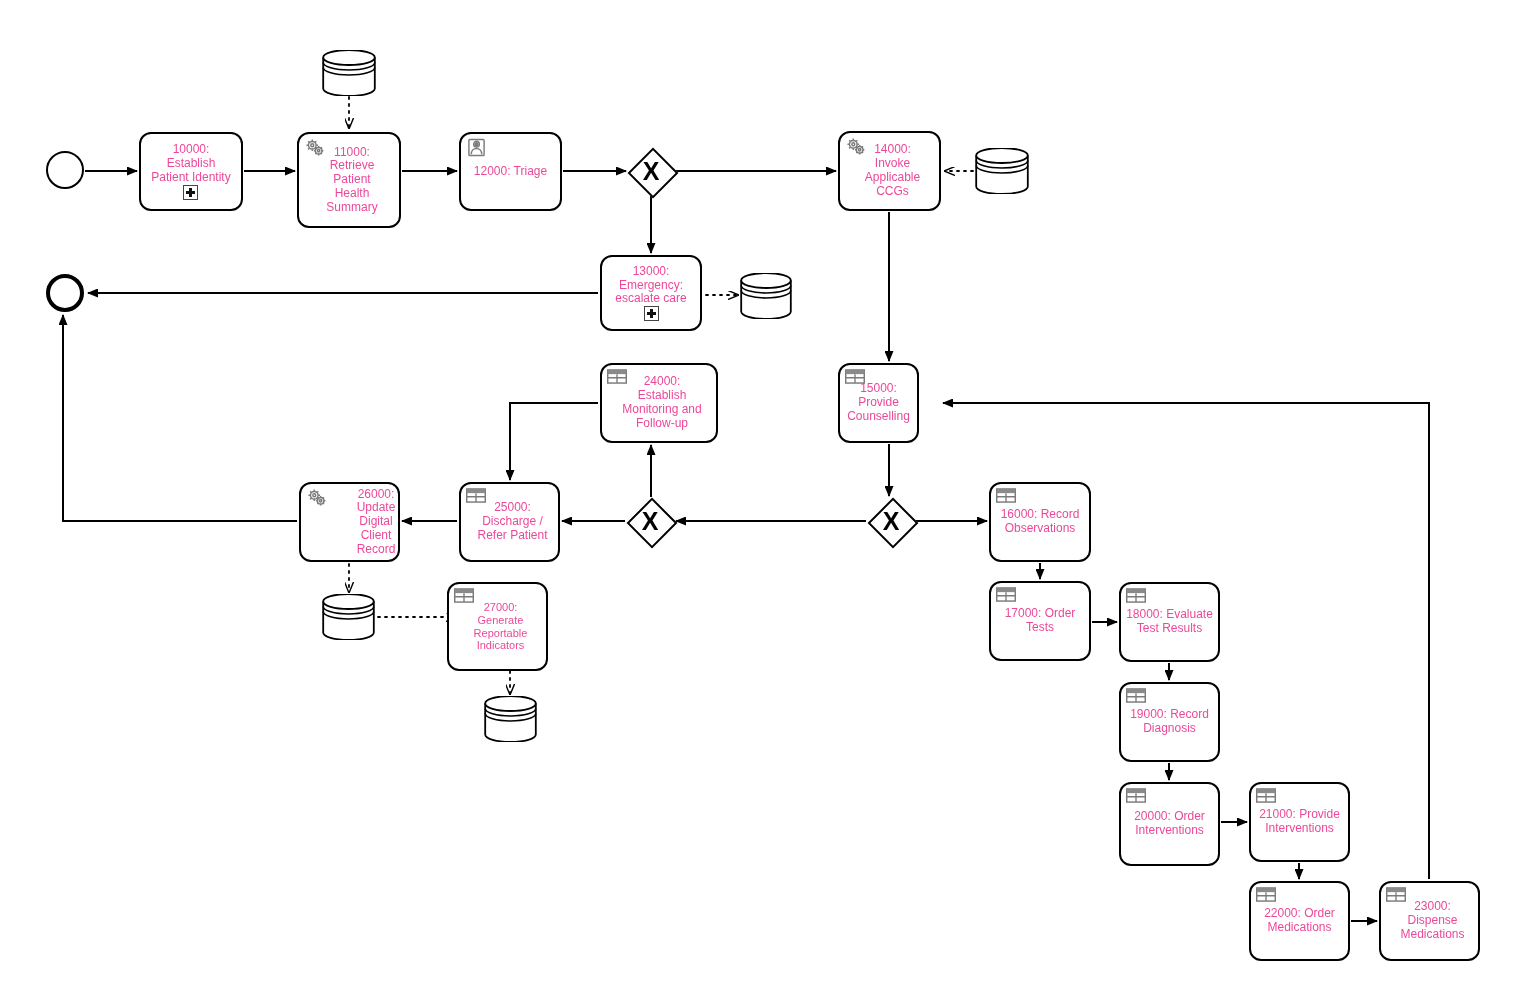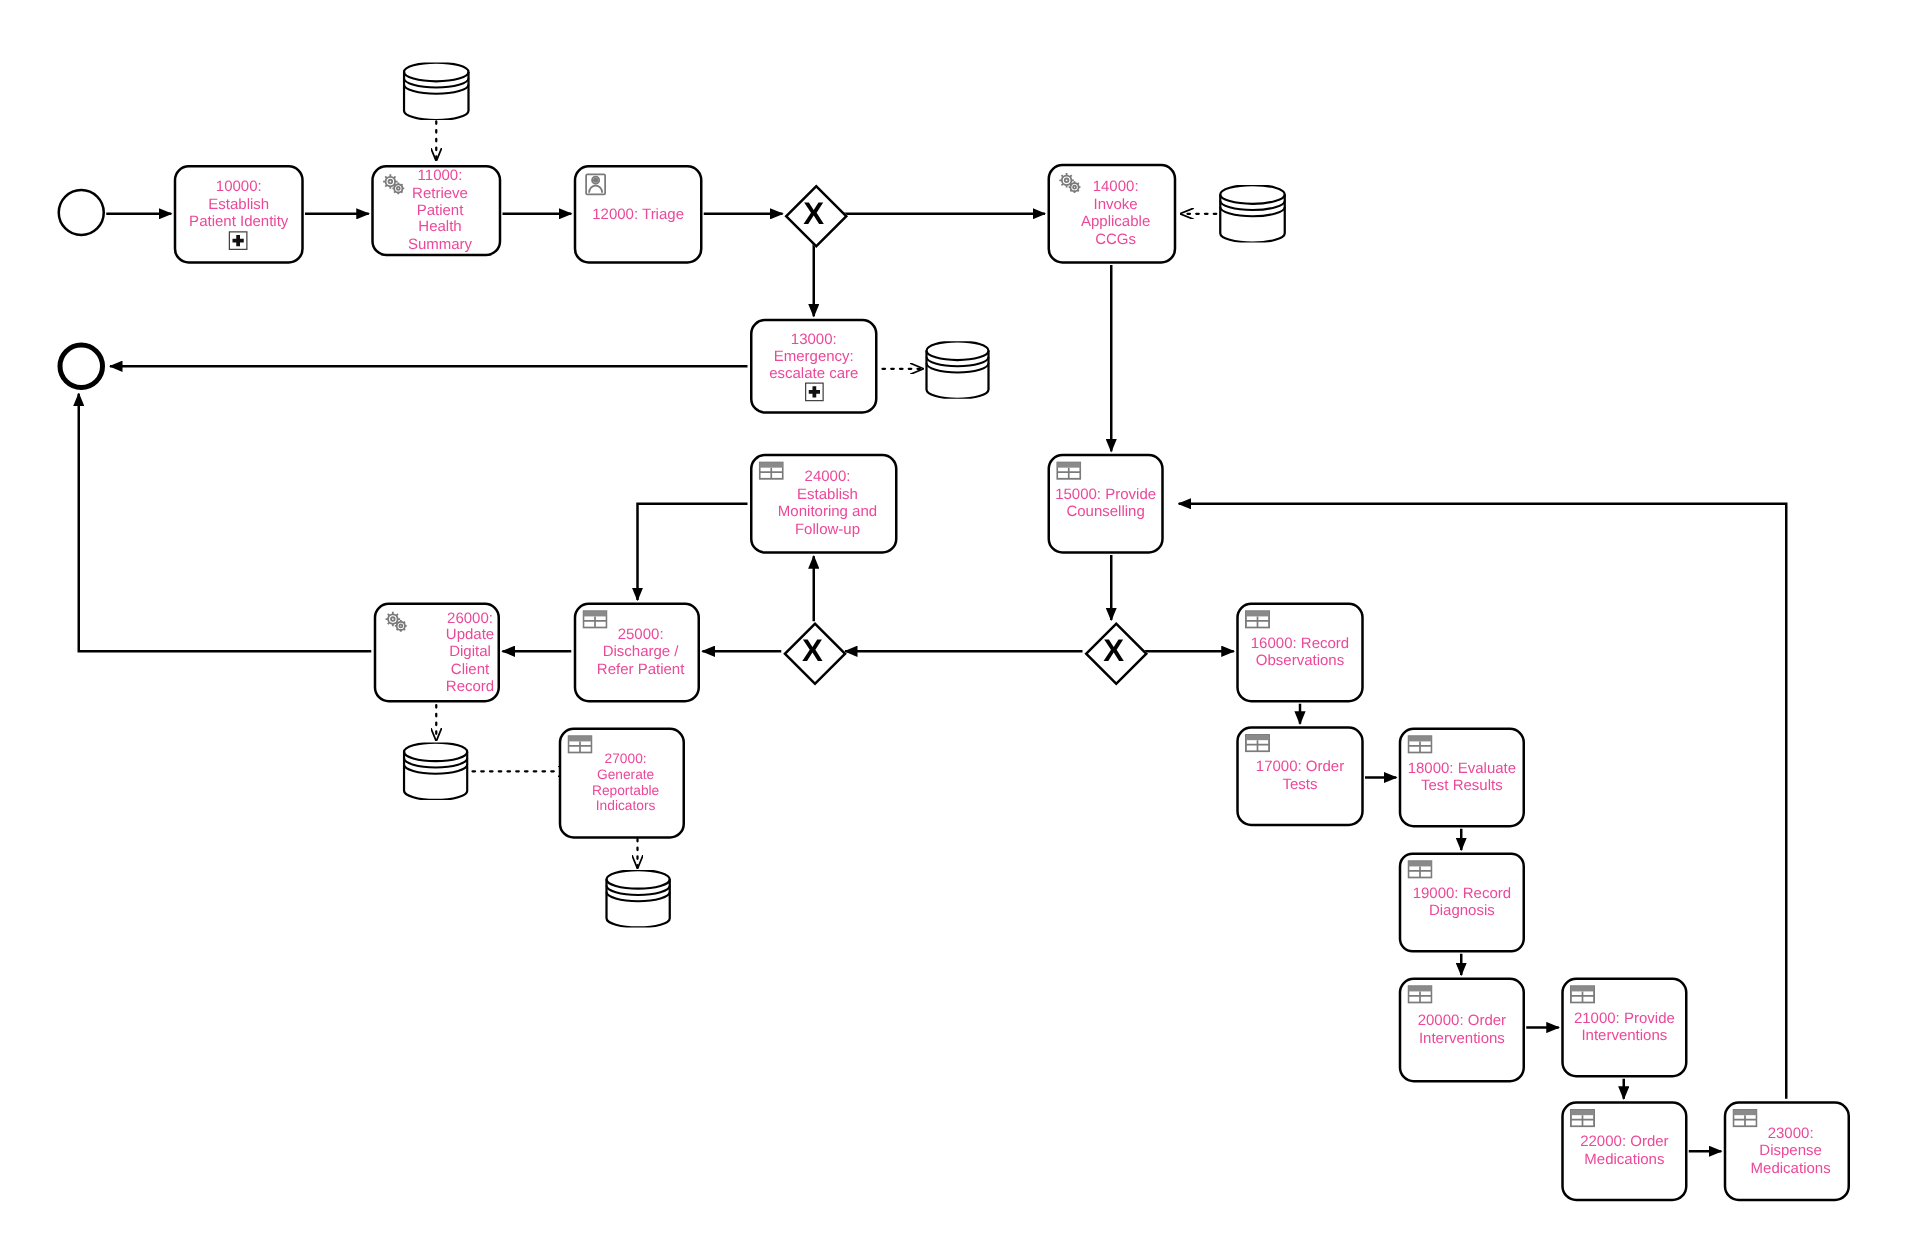--- a/index.html
+++ b/index.html
@@ -132,21 +132,21 @@
   </div>
   <div class="node gw" style="left:627px;top:498px;width:46px;height:46px;">
     <div class="diamond"></div>
     <div class="xmark">X</div>
   </div>
 
   <div id="task-layer">
       <div class="node task" style="left: 139px; top: 132px; width: 104px; height: 79px; font-size: 12px;">
         <span class="lbl">10000:<br>Establish<br>Patient Identity<br><span class="plus"></span></span>
       </div>
-      <div class="node task ico-inline" style="left: 297px; top: 132px; width: 104px; height: 73px; font-size: 12px;">
+      <div class="node task ico-inline" style="left: 297px; top: 132px; width: 104px; height: 96px; font-size: 12px;">
         <span class="ico"><svg viewBox="0 0 24 22" width="22" height="20">
             <g fill="none" stroke="#7b7b7b" stroke-width="1.6">
               <circle cx="9" cy="8" r="4.2"></circle>
               <circle cx="9" cy="8" r="1.6"></circle>
               <path d="M9 1.6v2M9 12.4v2M2.6 8h2M13.4 8h2M4.5 3.5l1.4 1.4M12.1 11.1l1.4 1.4M13.5 3.5l-1.4 1.4M5.9 11.1L4.5 12.5"></path>
               <circle cx="16" cy="14" r="3.6"></circle>
               <circle cx="16" cy="14" r="1.3"></circle>
               <path d="M16 8.8v1.7M16 17.5v1.7M10.8 14h1.7M19.5 14h1.7M12.3 10.3l1.2 1.2M18.5 16.5l1.2 1.2M19.7 10.3l-1.2 1.2M13.5 16.5l-1.2 1.2"></path>
             </g>
           </svg></span>
@@ -172,21 +172,21 @@
               <circle cx="9" cy="8" r="4.2"></circle>
               <circle cx="9" cy="8" r="1.6"></circle>
               <path d="M9 1.6v2M9 12.4v2M2.6 8h2M13.4 8h2M4.5 3.5l1.4 1.4M12.1 11.1l1.4 1.4M13.5 3.5l-1.4 1.4M5.9 11.1L4.5 12.5"></path>
               <circle cx="16" cy="14" r="3.6"></circle>
               <circle cx="16" cy="14" r="1.3"></circle>
               <path d="M16 8.8v1.7M16 17.5v1.7M10.8 14h1.7M19.5 14h1.7M12.3 10.3l1.2 1.2M18.5 16.5l1.2 1.2M19.7 10.3l-1.2 1.2M13.5 16.5l-1.2 1.2"></path>
             </g>
           </svg></span>
         <span class="lbl">14000:<br>Invoke<br>Applicable<br>CCGs</span>
       </div>
-      <div class="node task" style="left: 838px; top: 363px; width: 93px; height: 80px; font-size: 12px;">
+      <div class="node task" style="left: 838px; top: 363px; width: 81px; height: 80px; font-size: 12px;">
         <span class="ico"><svg viewBox="0 0 22 16" width="20" height="15">
             <rect x="0.8" y="0.8" width="20.4" height="14.4" fill="#ffffff" stroke="#7b7b7b" stroke-width="1.6"></rect>
             <rect x="0.8" y="0.8" width="20.4" height="4.6" fill="#8a8a8a"></rect>
             <path d="M0.8 9.4H21.2M11 5.4V15.2" stroke="#7b7b7b" stroke-width="1.5"></path>
           </svg></span>
         <span class="lbl">15000: Provide<br>Counselling</span>
       </div>
       <div class="node task" style="left: 989px; top: 482px; width: 102px; height: 80px; font-size: 12px;">
         <span class="ico"><svg viewBox="0 0 22 16" width="20" height="15">
             <rect x="0.8" y="0.8" width="20.4" height="14.4" fill="#ffffff" stroke="#7b7b7b" stroke-width="1.6"></rect>
@@ -204,21 +204,21 @@
         <span class="lbl">17000: Order<br>Tests</span>
       </div>
       <div class="node task" style="left: 1119px; top: 582px; width: 101px; height: 80px; font-size: 12px;">
         <span class="ico"><svg viewBox="0 0 22 16" width="20" height="15">
             <rect x="0.8" y="0.8" width="20.4" height="14.4" fill="#ffffff" stroke="#7b7b7b" stroke-width="1.6"></rect>
             <rect x="0.8" y="0.8" width="20.4" height="4.6" fill="#8a8a8a"></rect>
             <path d="M0.8 9.4H21.2M11 5.4V15.2" stroke="#7b7b7b" stroke-width="1.5"></path>
           </svg></span>
         <span class="lbl">18000: Evaluate<br>Test Results</span>
       </div>
-      <div class="node task" style="left: 1119px; top: 682px; width: 101px; height: 80px; font-size: 12px; border-radius: 11px;">
+      <div class="node task" style="left: 1119px; top: 682px; width: 101px; height: 80px; font-size: 12px;">
         <span class="ico"><svg viewBox="0 0 22 16" width="20" height="15">
             <rect x="0.8" y="0.8" width="20.4" height="14.4" fill="#ffffff" stroke="#7b7b7b" stroke-width="1.6"></rect>
             <rect x="0.8" y="0.8" width="20.4" height="4.6" fill="#8a8a8a"></rect>
             <path d="M0.8 9.4H21.2M11 5.4V15.2" stroke="#7b7b7b" stroke-width="1.5"></path>
           </svg></span>
         <span class="lbl">19000: Record<br>Diagnosis</span>
       </div>
       <div class="node task" style="left: 1119px; top: 782px; width: 101px; height: 84px; font-size: 12px;">
         <span class="ico"><svg viewBox="0 0 22 16" width="20" height="15">
             <rect x="0.8" y="0.8" width="20.4" height="14.4" fill="#ffffff" stroke="#7b7b7b" stroke-width="1.6"></rect>

